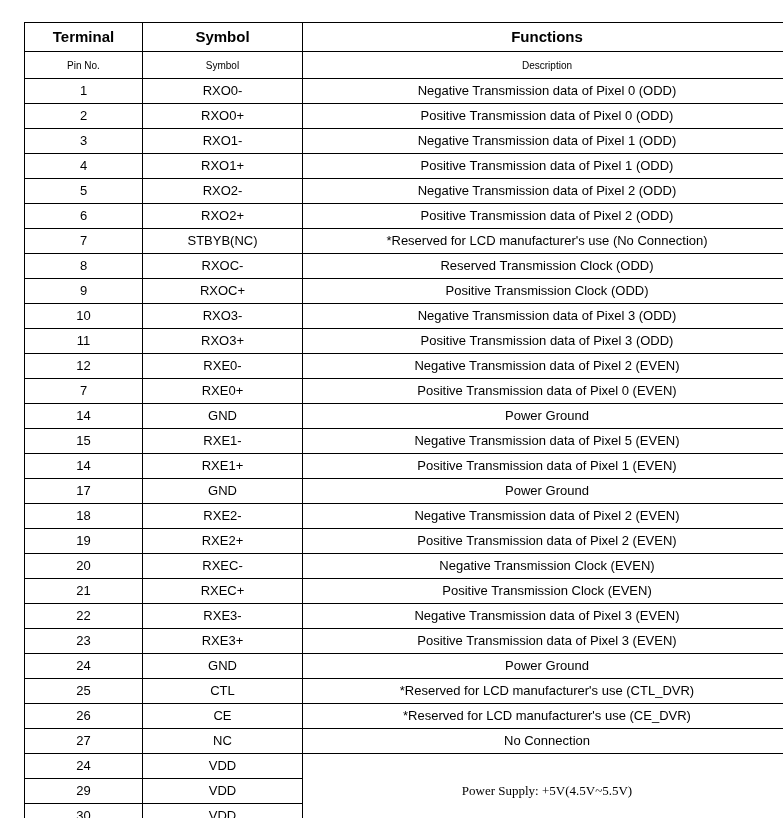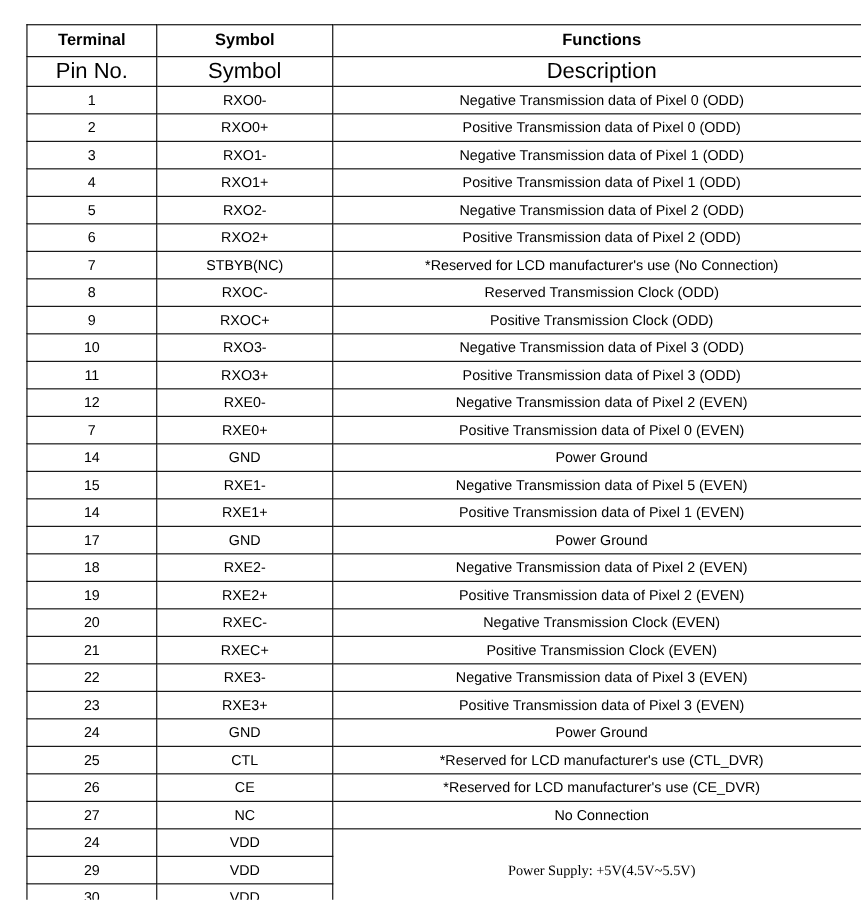--- a/index.html
+++ b/index.html
@@ -36,21 +36,21 @@
     font-size: 13px;
     font-weight: normal;
     line-height: 1.1;
   }
   tr.head-main td {
     font-weight: bold;
     font-size: 15px;
     height: 28px;
   }
   tr.head-sub td {
-    font-size: 20px;
+    font-size: 10px;
     height: 26px;
   }
   col.c-term { width: 118px; }
   col.c-sym  { width: 160px; }
   col.c-func { width: 489px; }
   .vdd-cell {
     vertical-align: middle;
     font-family: Liberation Serif, serif;
   }
 </style>

